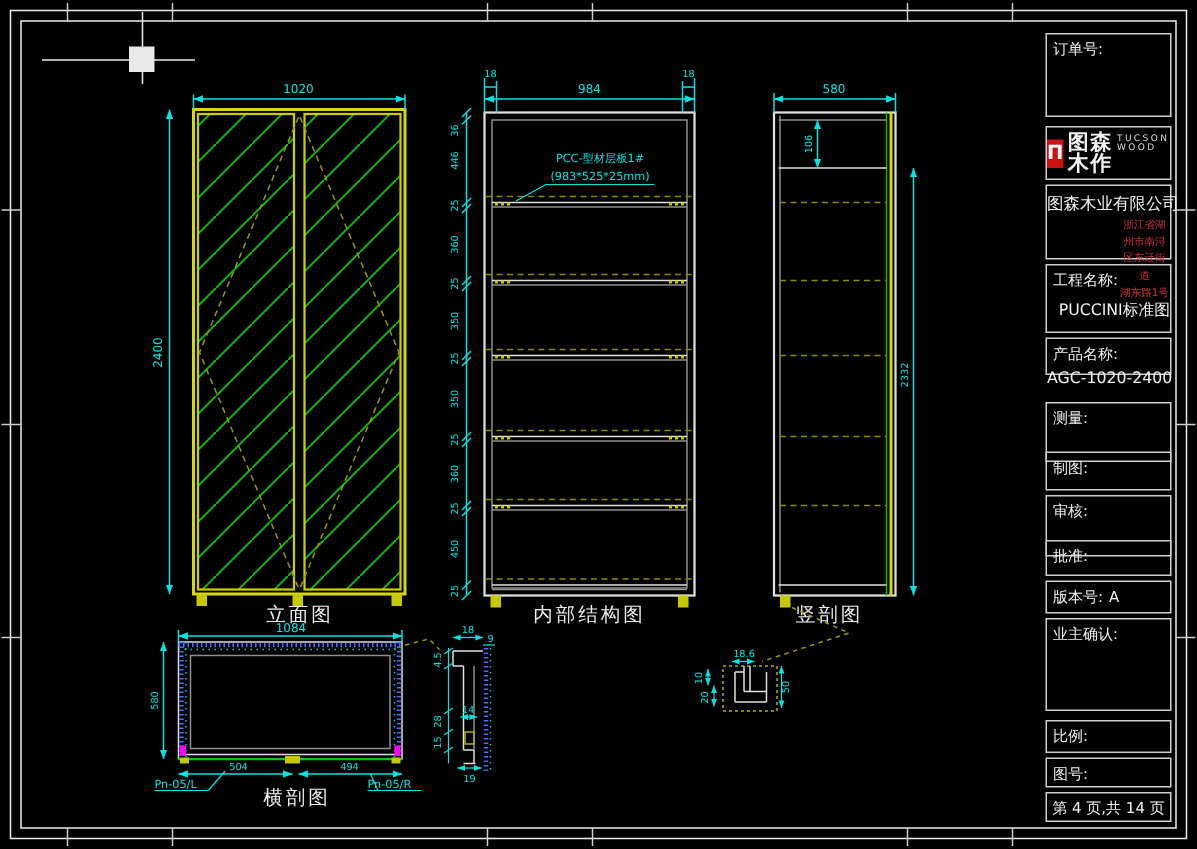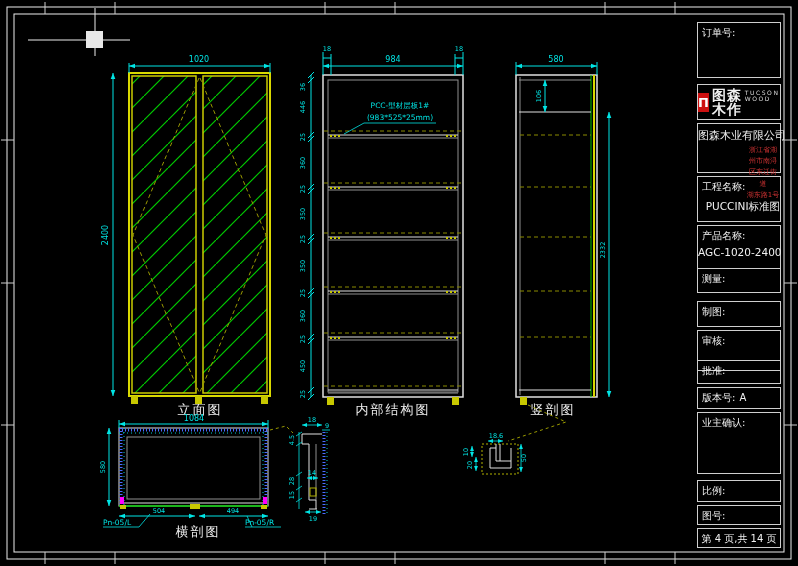--- a/index.html
+++ b/index.html
@@ -348,25 +348,25 @@
     <div class="company-name">图森木业有限公司</div>
     <div class="company-address">
       <div>浙江省湖州市南浔区东迁街道</div>
       <div>湖东路1号</div>
     </div>
   </div>
   <div class="tb-box" style="top:162px;height:46px;">
     <span class="tb-label">工程名称:</span>
     <div class="tb-value" style="top:23px;text-align:right;">PUCCINI标准图</div>
   </div>
-  <div class="tb-box" style="top:211px;height:44px;">
+  <div class="tb-box" style="top:211px;height:25px;">
     <span class="tb-label">产品名称:</span>
     <div class="tb-value" style="top:20px;">AGC-1020-2400</div>
   </div>
-  <div class="tb-box" style="top:254px;height:25px;">
+  <div class="tb-box" style="top:254px;height:40px;">
     <span class="tb-label">测量:</span>
   </div>
   <div class="tb-box" style="top:287px;height:26px;">
     <span class="tb-label">制图:</span>
   </div>
   <div class="tb-box" style="top:316px;height:41px;">
     <span class="tb-label">审核:</span>
   </div>
   <div class="tb-box" style="top:346px;height:24px;">
     <span class="tb-label">批准:</span>

